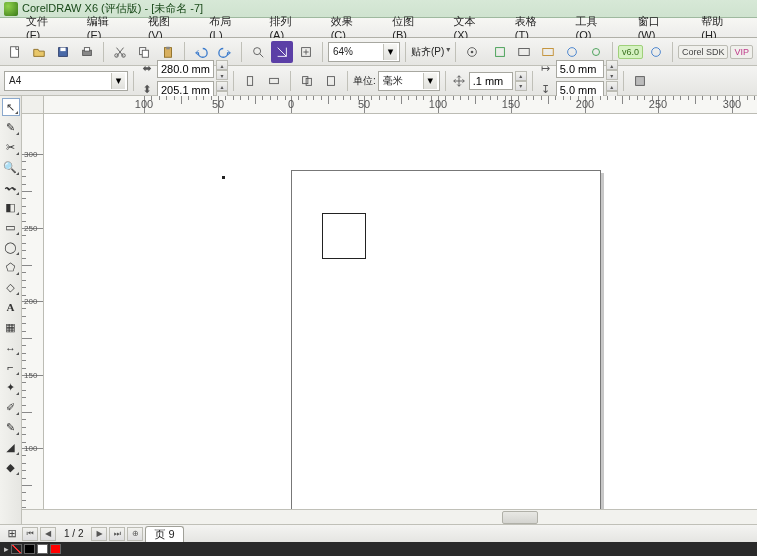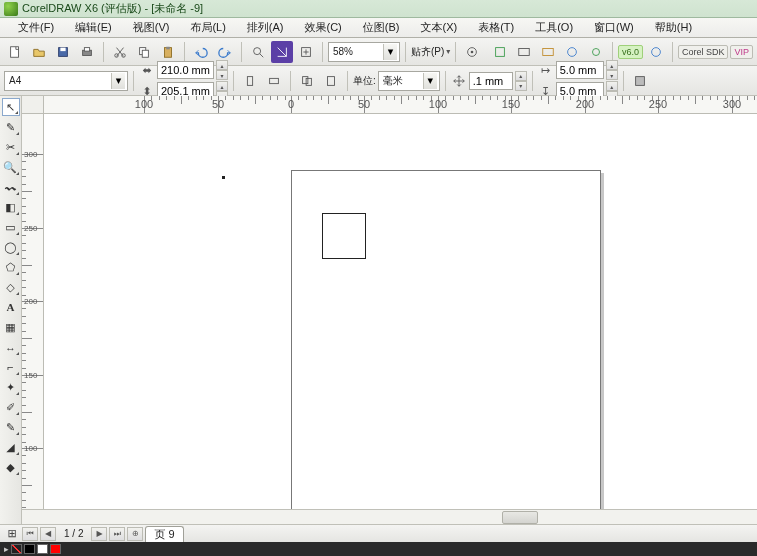--- a/index.html
+++ b/index.html
@@ -1,20 +1,20 @@
 <!DOCTYPE html>
 <html><head>
 <meta charset="utf-8">
 <style>
 * { margin:0; padding:0; box-sizing:border-box; font-family:"Microsoft YaHei",Tahoma,sans-serif; font-size:11px; user-select:none; }
 body { width:757px; height:556px; background:#fff; overflow:hidden; display:flex; flex-direction:column; }
 .titlebar { height:18px; background:linear-gradient(#d7e8d7,#cfe3cf); display:flex; align-items:center; padding:0 4px; gap:4px; border-bottom:1px solid #9fb99f; }
 .titlebar .appicon { width:14px; height:14px; background:radial-gradient(circle at 30% 30%,#8fd24a,#3a7a1a); border-radius:2px; }
 .titlebar .title { color:#1a4a1a; }
-.menubar { height:20px; background:linear-gradient(#f7f7f4,#ececea); border-bottom:1px solid #b0b0a8; display:flex; align-items:center; padding:0 12px; gap:9px; }
+.menubar { height:20px; background:linear-gradient(#f7f7f4,#ececea); border-bottom:1px solid #b0b0a8; display:flex; align-items:center; padding:0 20px; gap:20px; }
 .menubar .menuitem { padding:2px 6px; color:#222; cursor:default; }
 .toolbar { height:28px; background:linear-gradient(#f4f4f2,#e5e5e2); border-bottom:1px solid #c0c0b8; display:flex; align-items:center; padding:0 4px; gap:2px; }
 .toolbar2 { height:30px; }
 .tbtn { width:22px; height:22px; display:flex; align-items:center; justify-content:center; border-radius:2px; cursor:default; color:#444; }
 .tbtn.accent { background:#5b3fa6; color:#fff; border-radius:2px; }
 .sep { width:1px; height:20px; background:#c0c0b8; margin:0 3px; }
 .combo { height:20px; background:#fff; border:1px solid #a7a7a0; display:flex; align-items:center; padding:0 2px 0 4px; gap:2px; }
 .combo .drop { width:14px; height:16px; background:linear-gradient(#f7f7f4,#e0e0dc); border-left:1px solid #c0c0b8; display:flex; align-items:center; justify-content:center; }
 .spin { width:12px; height:20px; display:flex; flex-direction:column; }
 .spin div { flex:1; background:linear-gradient(#f2f2ee,#dedee0); border:1px solid #bcbcb4; display:flex; align-items:center; justify-content:center; font-size:6px; color:#555; }
@@ -44,28 +44,28 @@
 .pagenav .nbtn { width:16px; height:14px; background:linear-gradient(#f2f2ee,#dedee0); border:1px solid #bcbcb4; display:flex; align-items:center; justify-content:center; font-size:8px; color:#555; }
 .pagenav .tab { height:16px; padding:0 8px; background:#fff; border:1px solid #a0a098; border-bottom:none; border-radius:3px 3px 0 0; display:flex; align-items:center; color:#222; }
 .statusbar { height:14px; background:#2a2a2a; display:flex; align-items:center; padding:0 4px; gap:2px; }
 .statusbar .sw { width:11px; height:10px; border:1px solid #666; }
 .glyph svg { width:14px; height:14px; display:block; }
 .smalltxt { font-size:10px; color:#222; }
 .badge { font-size:9px; padding:1px 3px; border:1px solid #bcbcb4; background:#f0f0ec; border-radius:2px; color:#444; }
 .badge.green { background:#d6f2c2; border-color:#9fd07a; color:#3a7020; }
 .numfield { background:#fff; border:1px solid #a7a7a0; height:18px; padding:0 3px; display:flex; align-items:center; min-width:52px; }
 .lblicon { width:16px; height:16px; display:flex; align-items:center; justify-content:center; color:#555; }
-.row { display:flex; align-items:center; gap:2px; }
+.row { display:flex; gap:2px; }
 </style>
 </head>
 <body>
 
 <div class="titlebar">
   <div class="appicon"></div>
-  <div class="title">CorelDRAW X6 (评估版) - [未命名 -9]</div>
+  <div class="title">CorelDRAW X6 (评估版) - [未命名 -7]</div>
 </div>
 
 <div class="menubar">
   <div class="menuitem">文件(F)</div>
   <div class="menuitem">编辑(E)</div>
   <div class="menuitem">视图(V)</div>
   <div class="menuitem">布局(L)</div>
   <div class="menuitem">排列(A)</div>
   <div class="menuitem">效果(C)</div>
   <div class="menuitem">位图(B)</div>
@@ -146,21 +146,21 @@
       </svg>
     </div>
   <div class="tbtn glyph">
       <svg viewBox="0 0 16 16">
         <rect x="3" y="3" width="10" height="10" fill="none" stroke="#555"></rect>
         <path d="M8 5v6M5 8h6" stroke="#555"></path>
       </svg>
     </div>
   <div class="sep"></div>
   <div class="combo" style="width:72px">
-    <span class="smalltxt">58%</span>
+    <span class="smalltxt">64%</span>
     <div style="flex:1"></div>
     <div class="drop">▾</div>
   </div>
   <div class="sep"></div>
   <div class="row">
     <span class="smalltxt">贴齐(P)</span>
     <span style="font-size:8px;color:#555">▾</span>
   </div>
   <div class="sep"></div>
   <div class="tbtn glyph">
@@ -211,21 +211,21 @@
   <div class="combo" style="width:124px">
     <span class="smalltxt">A4</span>
     <div style="flex:1"></div>
     <div class="drop">▾</div>
   </div>
   <div class="sep"></div>
   <div style="display:flex;flex-direction:column;gap:1px">
     <div class="row">
       <div class="lblicon">⬌</div>
       <div class="numfield">
-          <span>210.0 mm</span>
+          <span>280.0 mm</span>
         </div>
       <div class="spin">
           <div>▴</div>
           <div>▾</div>
         </div>
     </div>
     <div class="row">
       <div class="lblicon">⬍</div>
       <div class="numfield">
           <span>205.1 mm</span>

